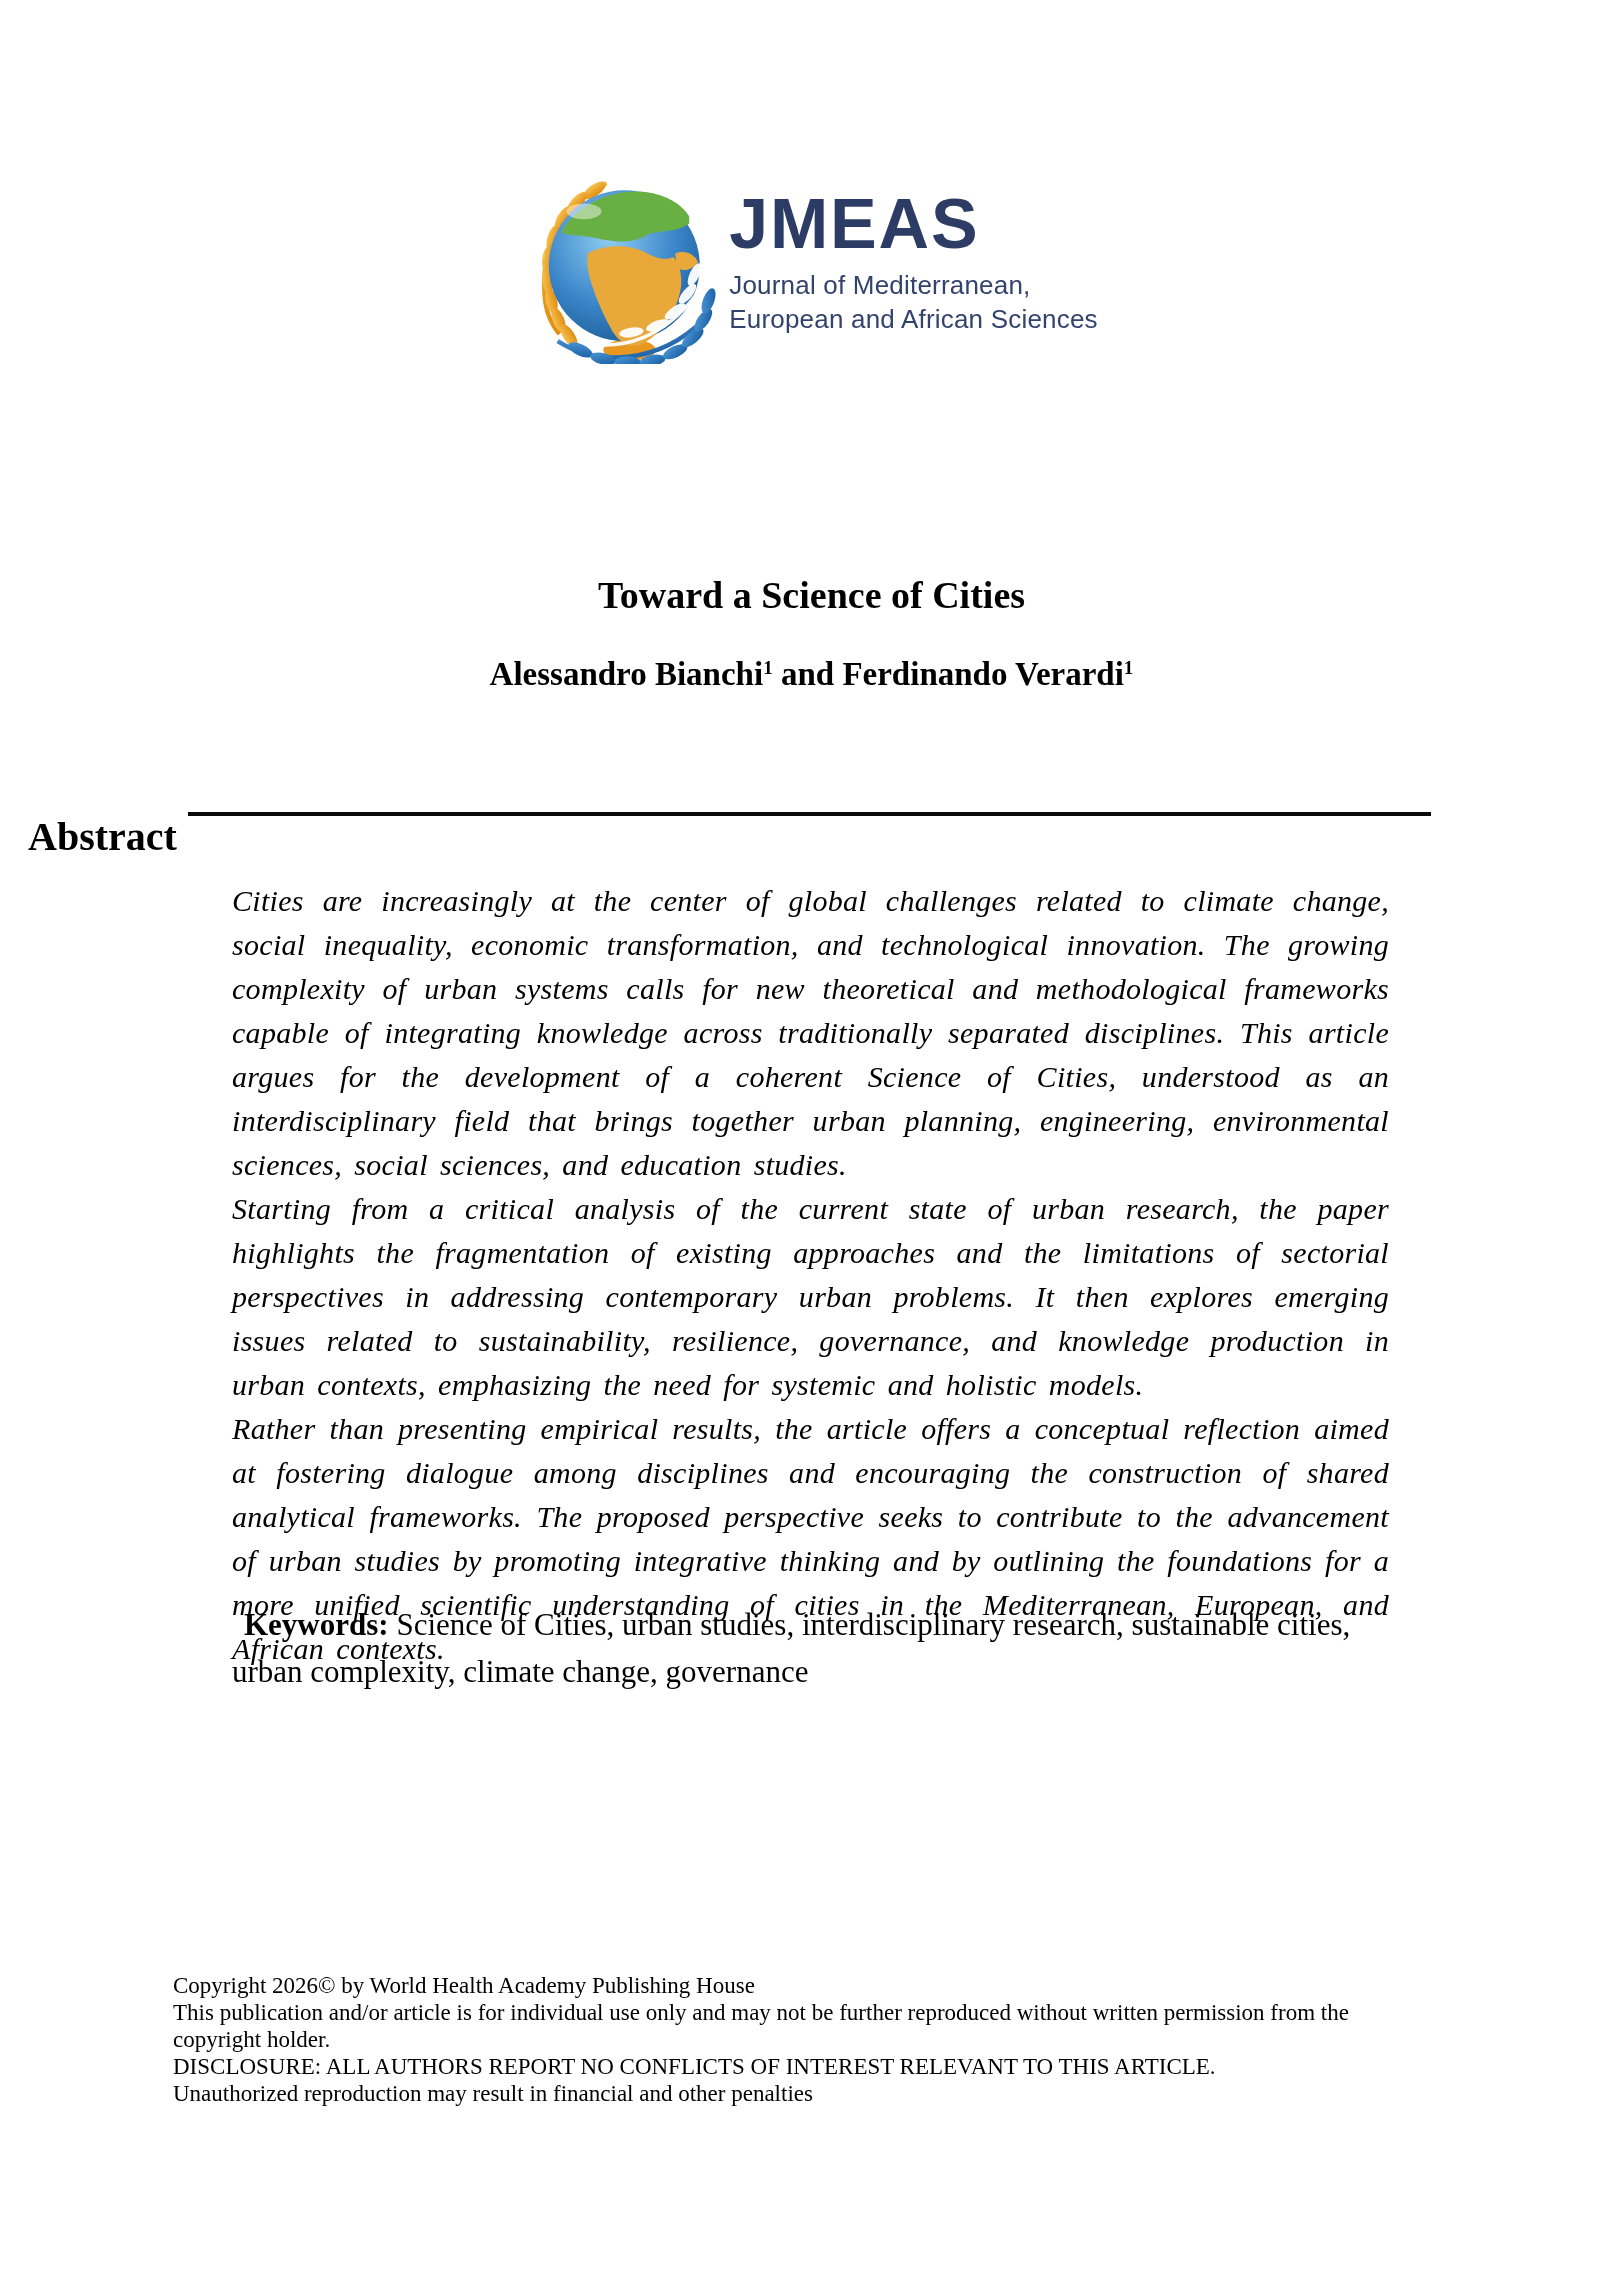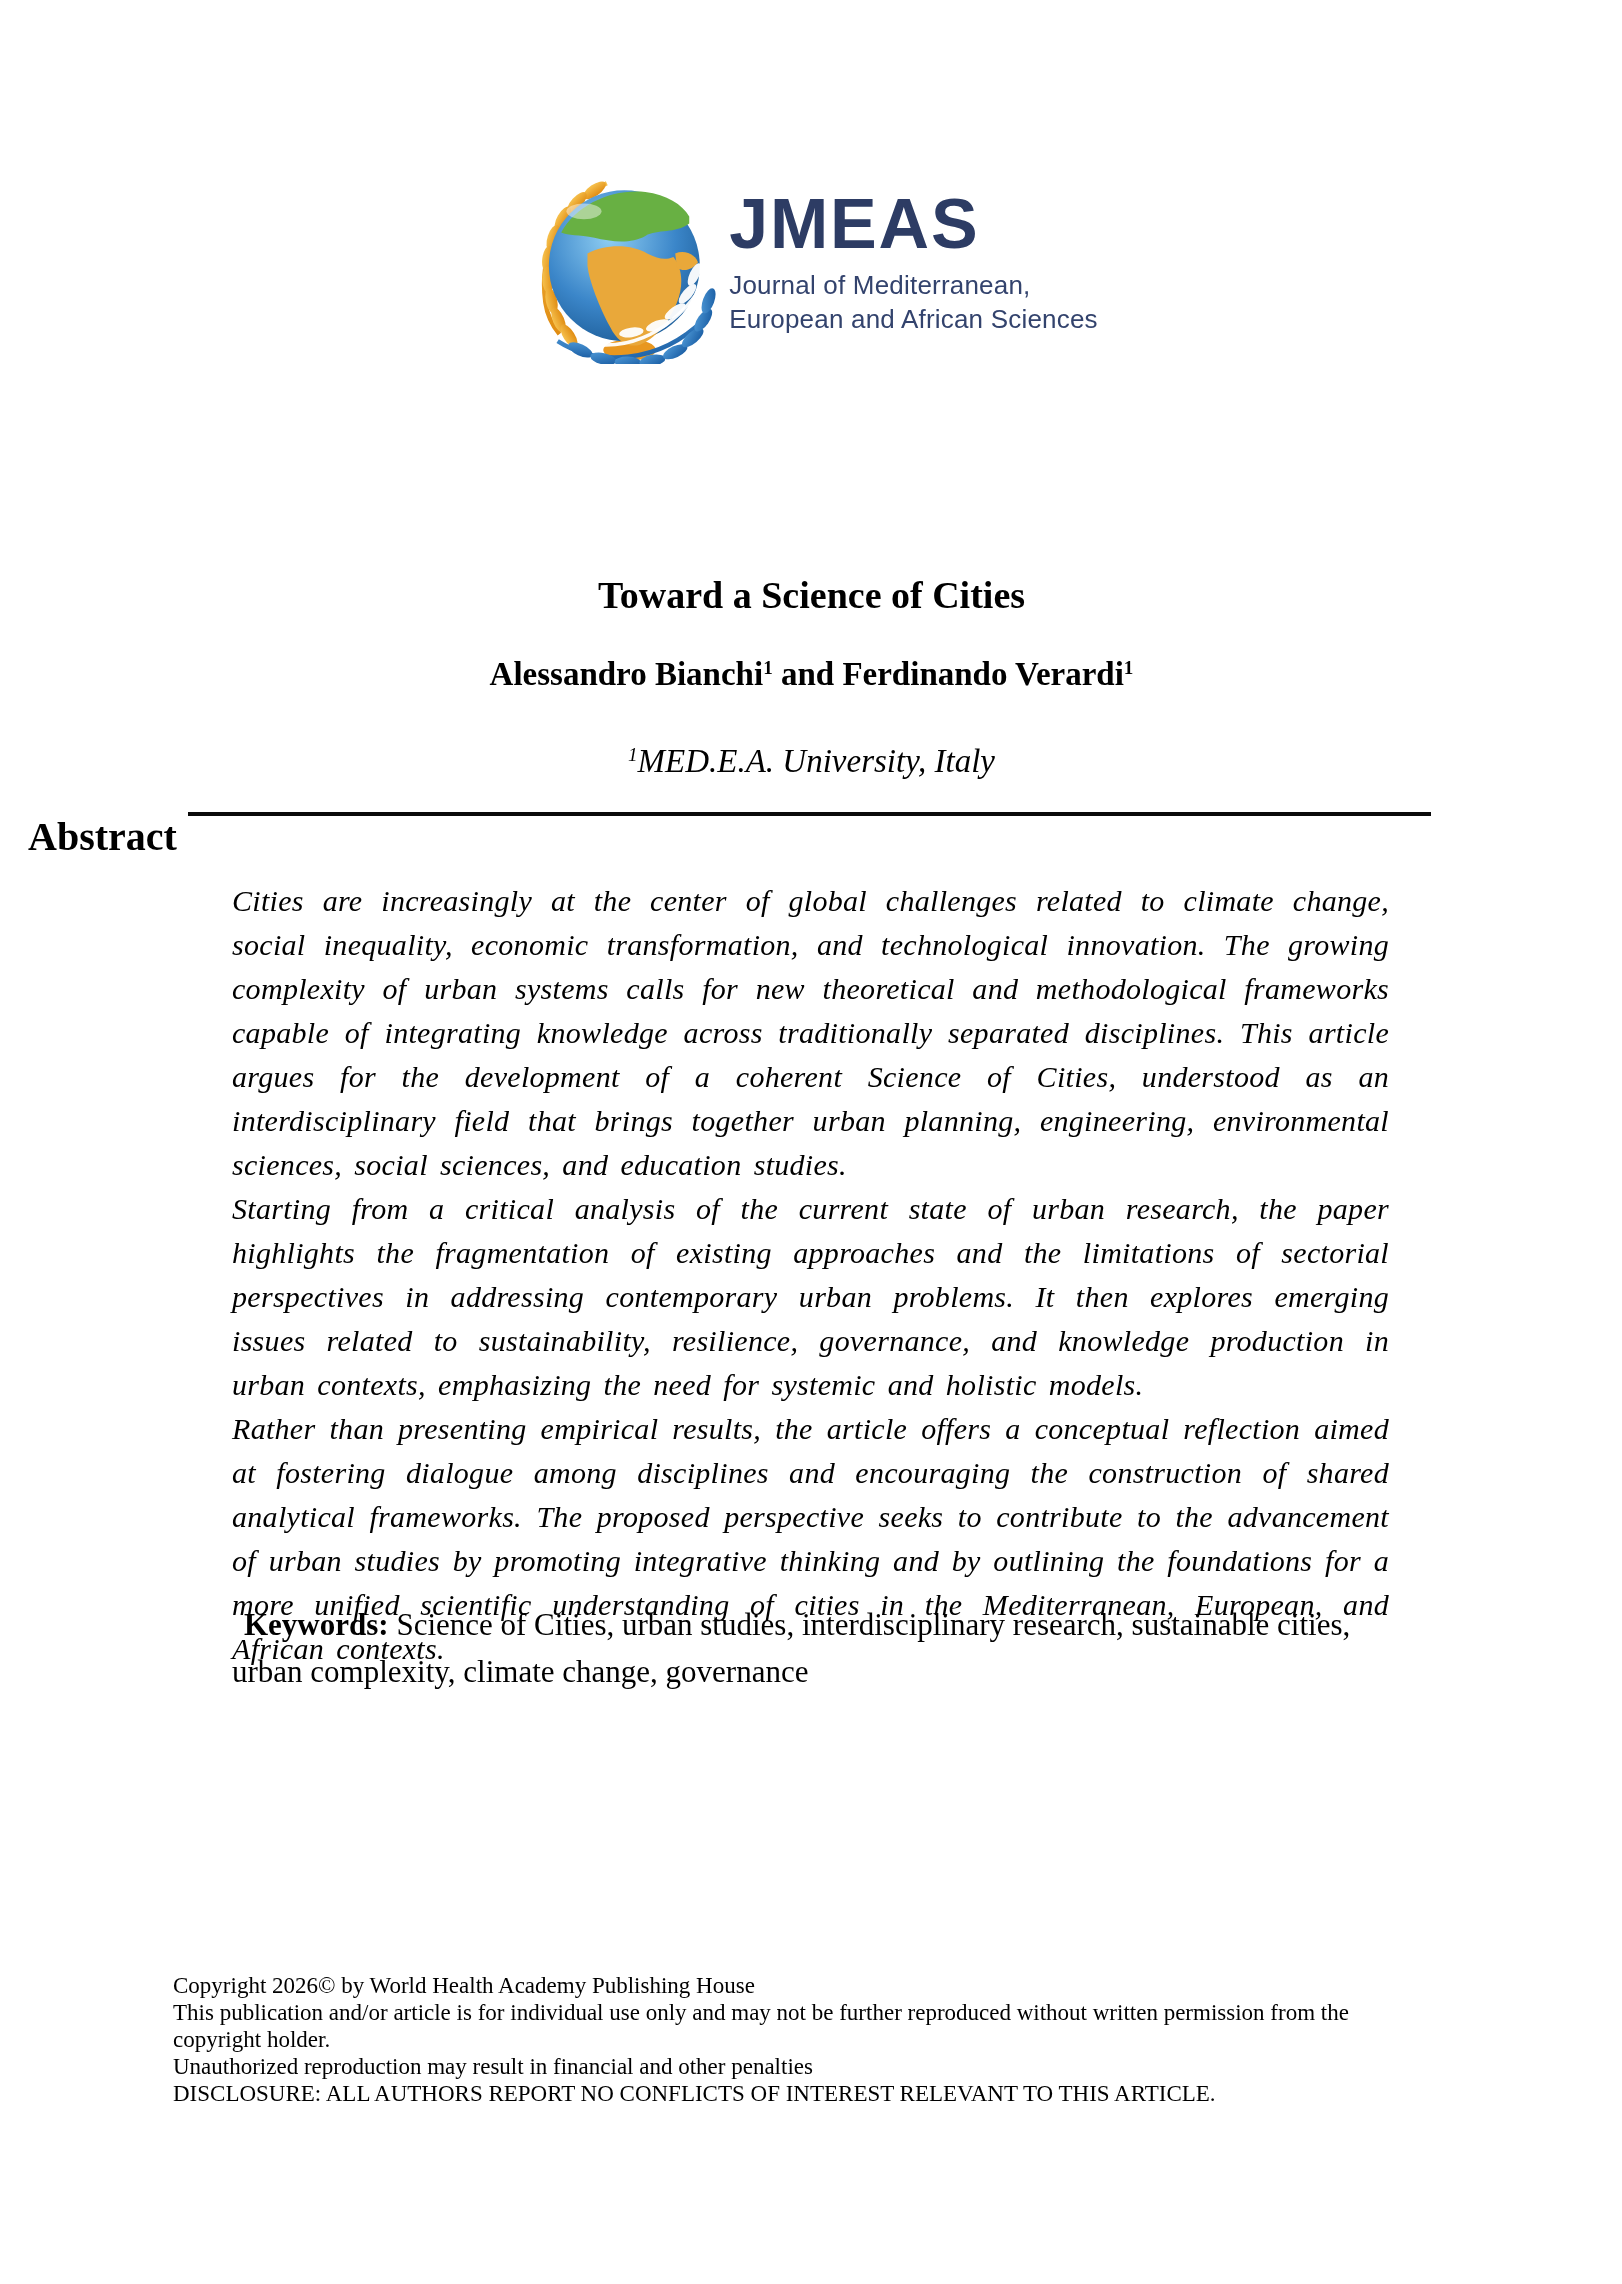--- a/index.html
+++ b/index.html
@@ -146,36 +146,35 @@
         <div>Journal of Mediterranean,</div>
         <div>European and African Sciences</div>
       </div>
     </div>
   </div>
 
   <div class="article-title">Toward a Science of Cities</div>
 
   <div class="authors"><span>Alessandro Bianchi</span><span class="sup">1</span><span> and </span><span>Ferdinando Verardi</span><span class="sup">1</span></div>
 
-  <div class="affiliation"><span class="sup">1</span><span>MED.E.A. University, Italy</span></div>
 
   <div class="rule"></div>
 
   <div class="abstract-heading">Abstract</div>
 
   <div class="abstract-body">
     <p>Cities are increasingly at the center of global challenges related to climate change, social inequality, economic transformation, and technological innovation. The growing complexity of urban systems calls for new theoretical and methodological frameworks capable of integrating knowledge across traditionally separated disciplines. This article argues for the development of a coherent Science of Cities, understood as an interdisciplinary field that brings together urban planning, engineering, environmental sciences, social sciences, and education studies.</p>
     <p>Starting from a critical analysis of the current state of urban research, the paper highlights the fragmentation of existing approaches and the limitations of sectorial perspectives in addressing contemporary urban problems. It then explores emerging issues related to sustainability, resilience, governance, and knowledge production in urban contexts, emphasizing the need for systemic and holistic models.</p>
     <p>Rather than presenting empirical results, the article offers a conceptual reflection aimed at fostering dialogue among disciplines and encouraging the construction of shared analytical frameworks. The proposed perspective seeks to contribute to the advancement of urban studies by promoting integrative thinking and by outlining the foundations for a more unified scientific understanding of cities in the Mediterranean, European, and African contexts.</p>
   </div>
 
   <div class="keywords"><b>Keywords:</b><span> Science of Cities, urban studies, interdisciplinary research, sustainable cities, urban complexity, climate change, governance</span></div>
 
   <div class="footer">
     <div>Copyright 2026© by World Health Academy Publishing House</div>
     <div>This publication and/or article is for individual use only and may not be further reproduced without written permission from the</div>
     <div>copyright holder.</div>
+    <div>DISCLOSURE: ALL AUTHORS REPORT NO CONFLICTS OF INTEREST RELEVANT TO THIS ARTICLE.</div>
     <div>Unauthorized reproduction may result in financial and other penalties</div>
-    <div>DISCLOSURE: ALL AUTHORS REPORT NO CONFLICTS OF INTEREST RELEVANT TO THIS ARTICLE.</div>
   </div>
 
 </div>
 
 
 </body></html>

